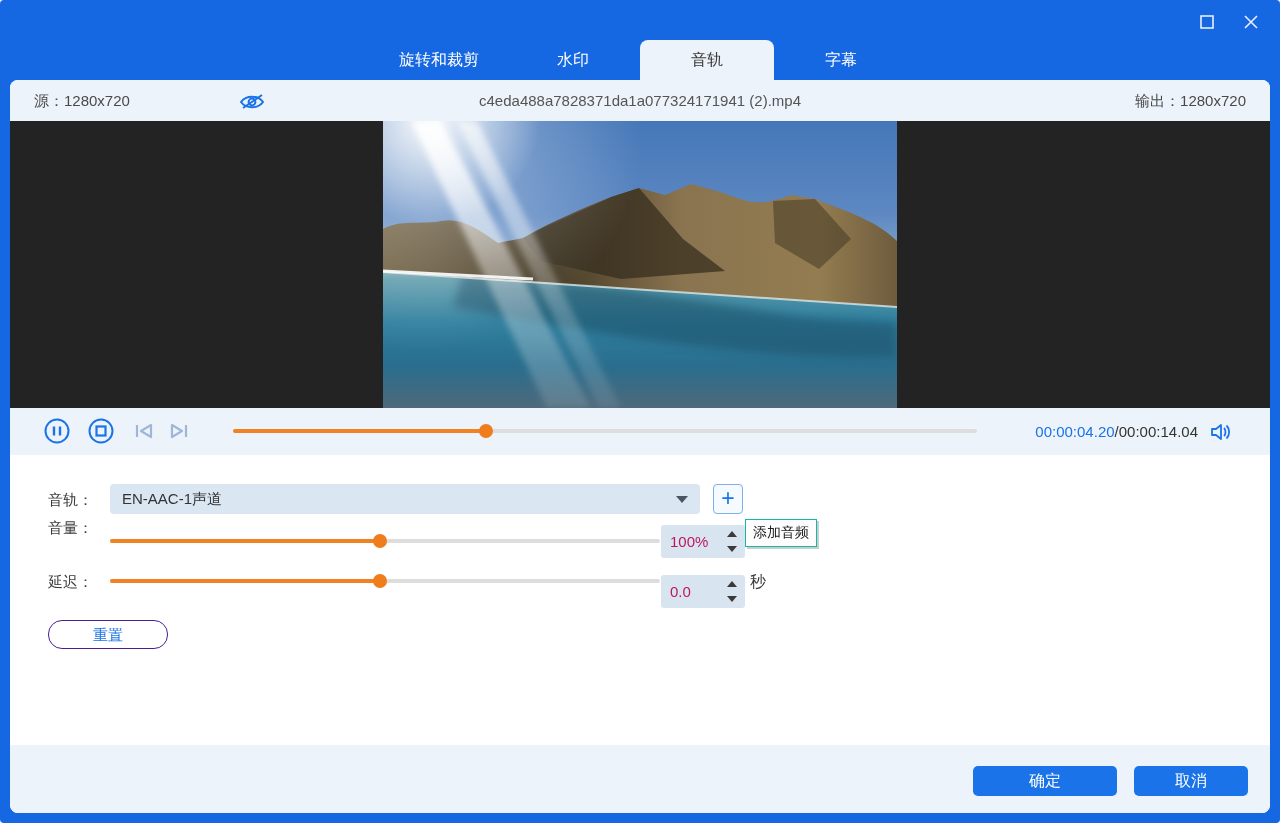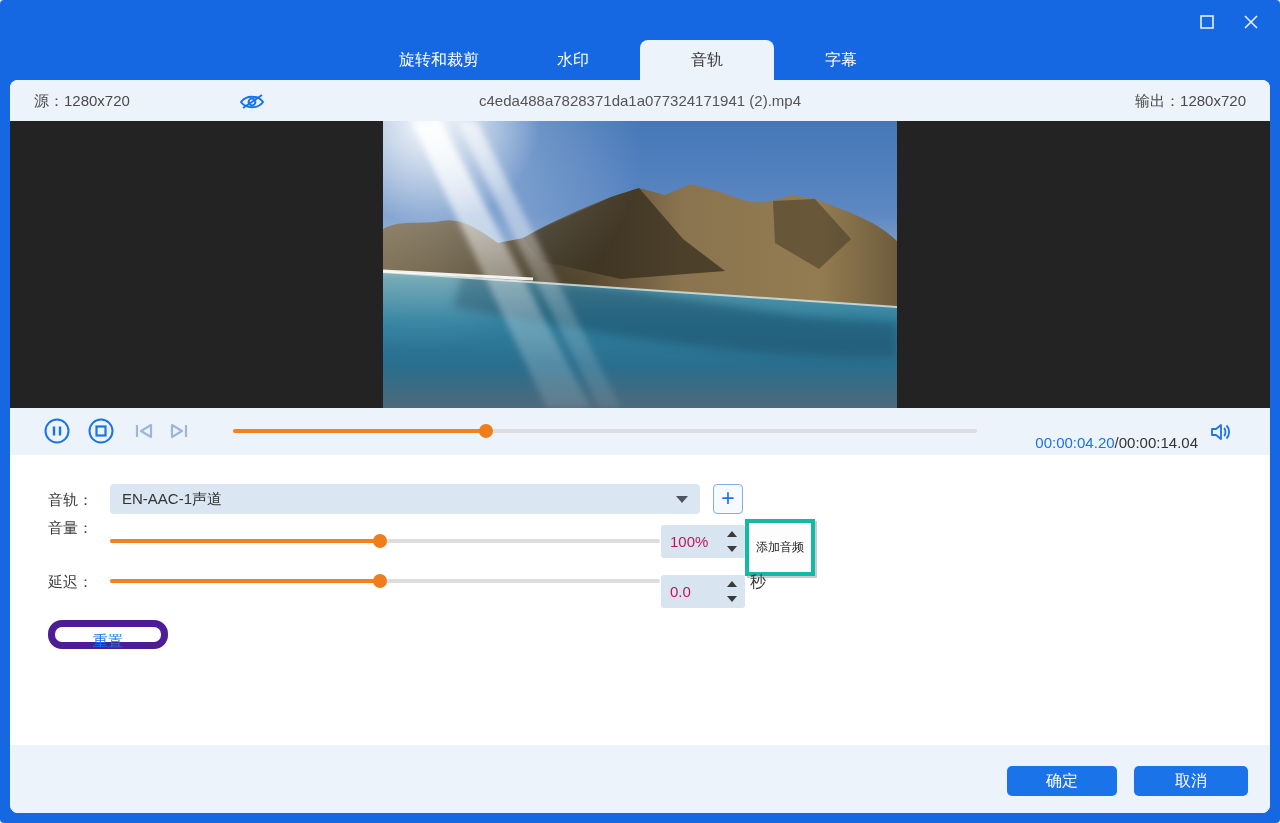--- a/index.html
+++ b/index.html
@@ -24,21 +24,21 @@
   .infobar .eye{position:absolute;left:228px;top:9px;width:28px;height:24px;cursor:pointer;}
   .infobar .fname{position:absolute;left:0;right:0;top:0;line-height:41px;text-align:center;color:#555;}
   .infobar .out{position:absolute;right:24px;top:0;line-height:41px;}
 
   .video-area{position:absolute;top:41px;left:0;right:0;height:287px;background:#232323;}
   .video-frame{position:absolute;left:373px;top:0;width:514px;height:287px;overflow:hidden;}
 
   .controls{position:absolute;top:328px;left:0;right:0;height:47px;background:#edf3fa;}
   .pbtn{position:absolute;top:9px;width:28px;height:28px;cursor:pointer;}
   .timeline{left:223px;top:16px;width:744px;}
-  .time{position:absolute;right:72px;top:0;line-height:47px;font-size:15px;color:#333;margin-top:11px;}
+  .time{position:absolute;right:72px;top:0;line-height:47px;font-size:15px;color:#333;}
   .time .cur{color:#1a73e8;}
   .spk{position:absolute;right:38px;top:12px;width:24px;height:24px;cursor:pointer;}
 
   .settings{position:absolute;top:375px;left:0;right:0;height:329px;background:#fff;}
   .lbl{position:absolute;left:38px;font-size:15px;color:#3c3c3c;}
 
   .select{position:absolute;left:100px;top:29px;width:590px;height:30px;background:#dbe6f3;border-radius:4px;
           font-size:15px;color:#333;line-height:30px;padding-left:12px;box-sizing:border-box;cursor:pointer;}
   .select .arrow{position:absolute;right:12px;top:12px;width:0;height:0;
           border-left:6px solid transparent;border-right:6px solid transparent;border-top:7px solid #4d5560;}
@@ -56,30 +56,30 @@
         font-size:15px;color:#be185d;}
   .spin .val{position:absolute;left:9px;top:0;line-height:33px;}
   .spin .arrows{position:absolute;right:7px;top:4px;width:12px;height:25px;}
   .sp-up,.sp-down{position:absolute;left:1px;width:0;height:0;cursor:pointer;
         border-left:5px solid transparent;border-right:5px solid transparent;}
   .sp-up{top:2px;border-bottom:6px solid #3a3a3a;}
   .sp-down{bottom:2px;border-top:6px solid #3a3a3a;}
   .spin.vol{top:70px;} .spin.del{top:110px;margin-top:10px;}
   .unit{position:absolute;left:740px;top:110px;line-height:33px;font-size:16px;color:#3c3c3c;}
 
-  .tooltip{position:absolute;left:735px;top:64px;background:#fdfdfd;border:4px solid #14b8a6;
-        box-shadow:2px 2px 0 rgba(110,110,110,.35);font-size:12px;color:#222;padding:16px 7px;white-space:nowrap;}
-
-  .reset-btn{position:absolute;left:38px;top:165px;width:120px;height:29px;background:#fff;border:7px solid #4c1d95;
+  .tooltip{position:absolute;left:735px;top:64px;background:#fdfdfd;border:1px solid #14b8a6;
+        box-shadow:2px 2px 0 rgba(110,110,110,.35);font-size:14px;color:#222;padding:4px 7px;white-space:nowrap;}
+
+  .reset-btn{position:absolute;left:38px;top:165px;width:120px;height:29px;background:#fff;border:1px solid #4c1d95;
         border-radius:14px;color:#1a73e8;font-size:15px;line-height:27px;text-align:center;box-sizing:border-box;cursor:pointer;}
 
   .footer{position:absolute;left:0;right:0;bottom:0;height:68px;background:#edf3fa;}
   .foot-btn{position:absolute;top:21px;height:30px;background:#1a73e8;border-radius:5px;color:#fff;
         font-size:16px;line-height:30px;text-align:center;cursor:pointer;}
-  .ok-btn{right:153px;width:110px;}
+  .ok-btn{right:153px;width:144px;}
   .cancel-btn{right:22px;width:114px;}
 </style>
 </head>
 <body>
 
 <div class="window">
 
   <div class="titlebar">
     <div class="win-btn max">
       <svg width="16" height="16" viewBox="0 0 16 16">

